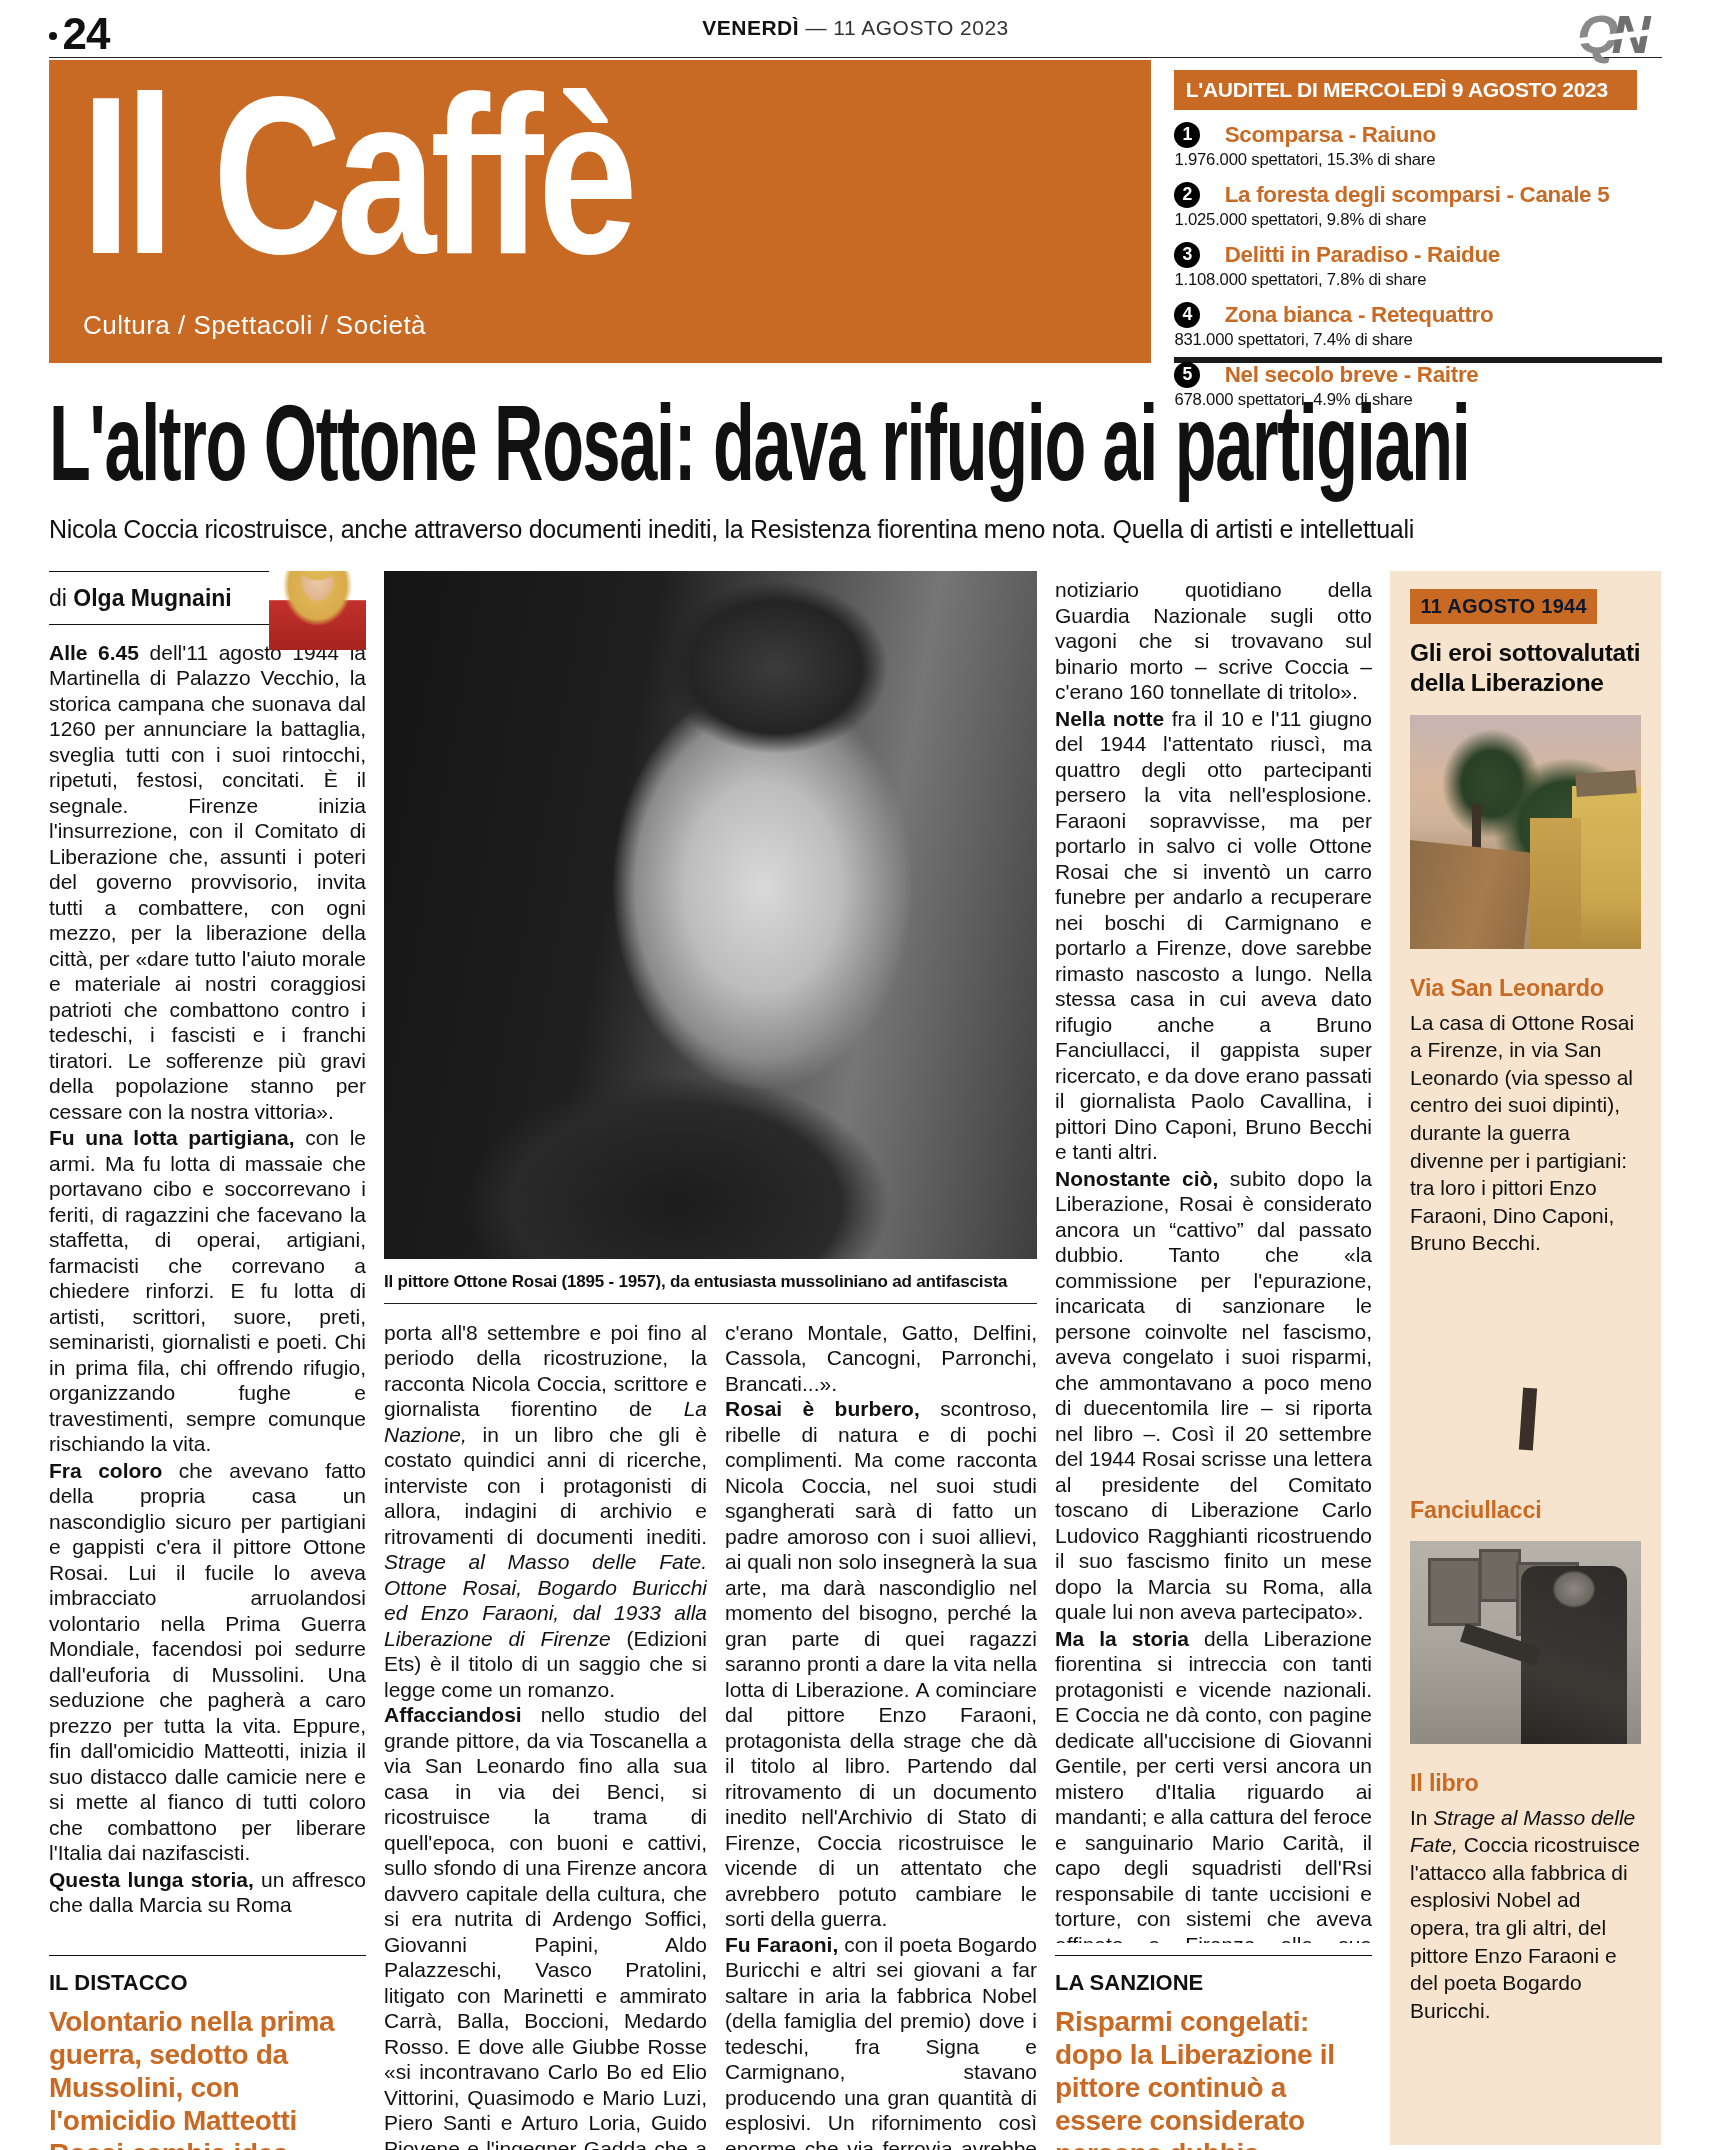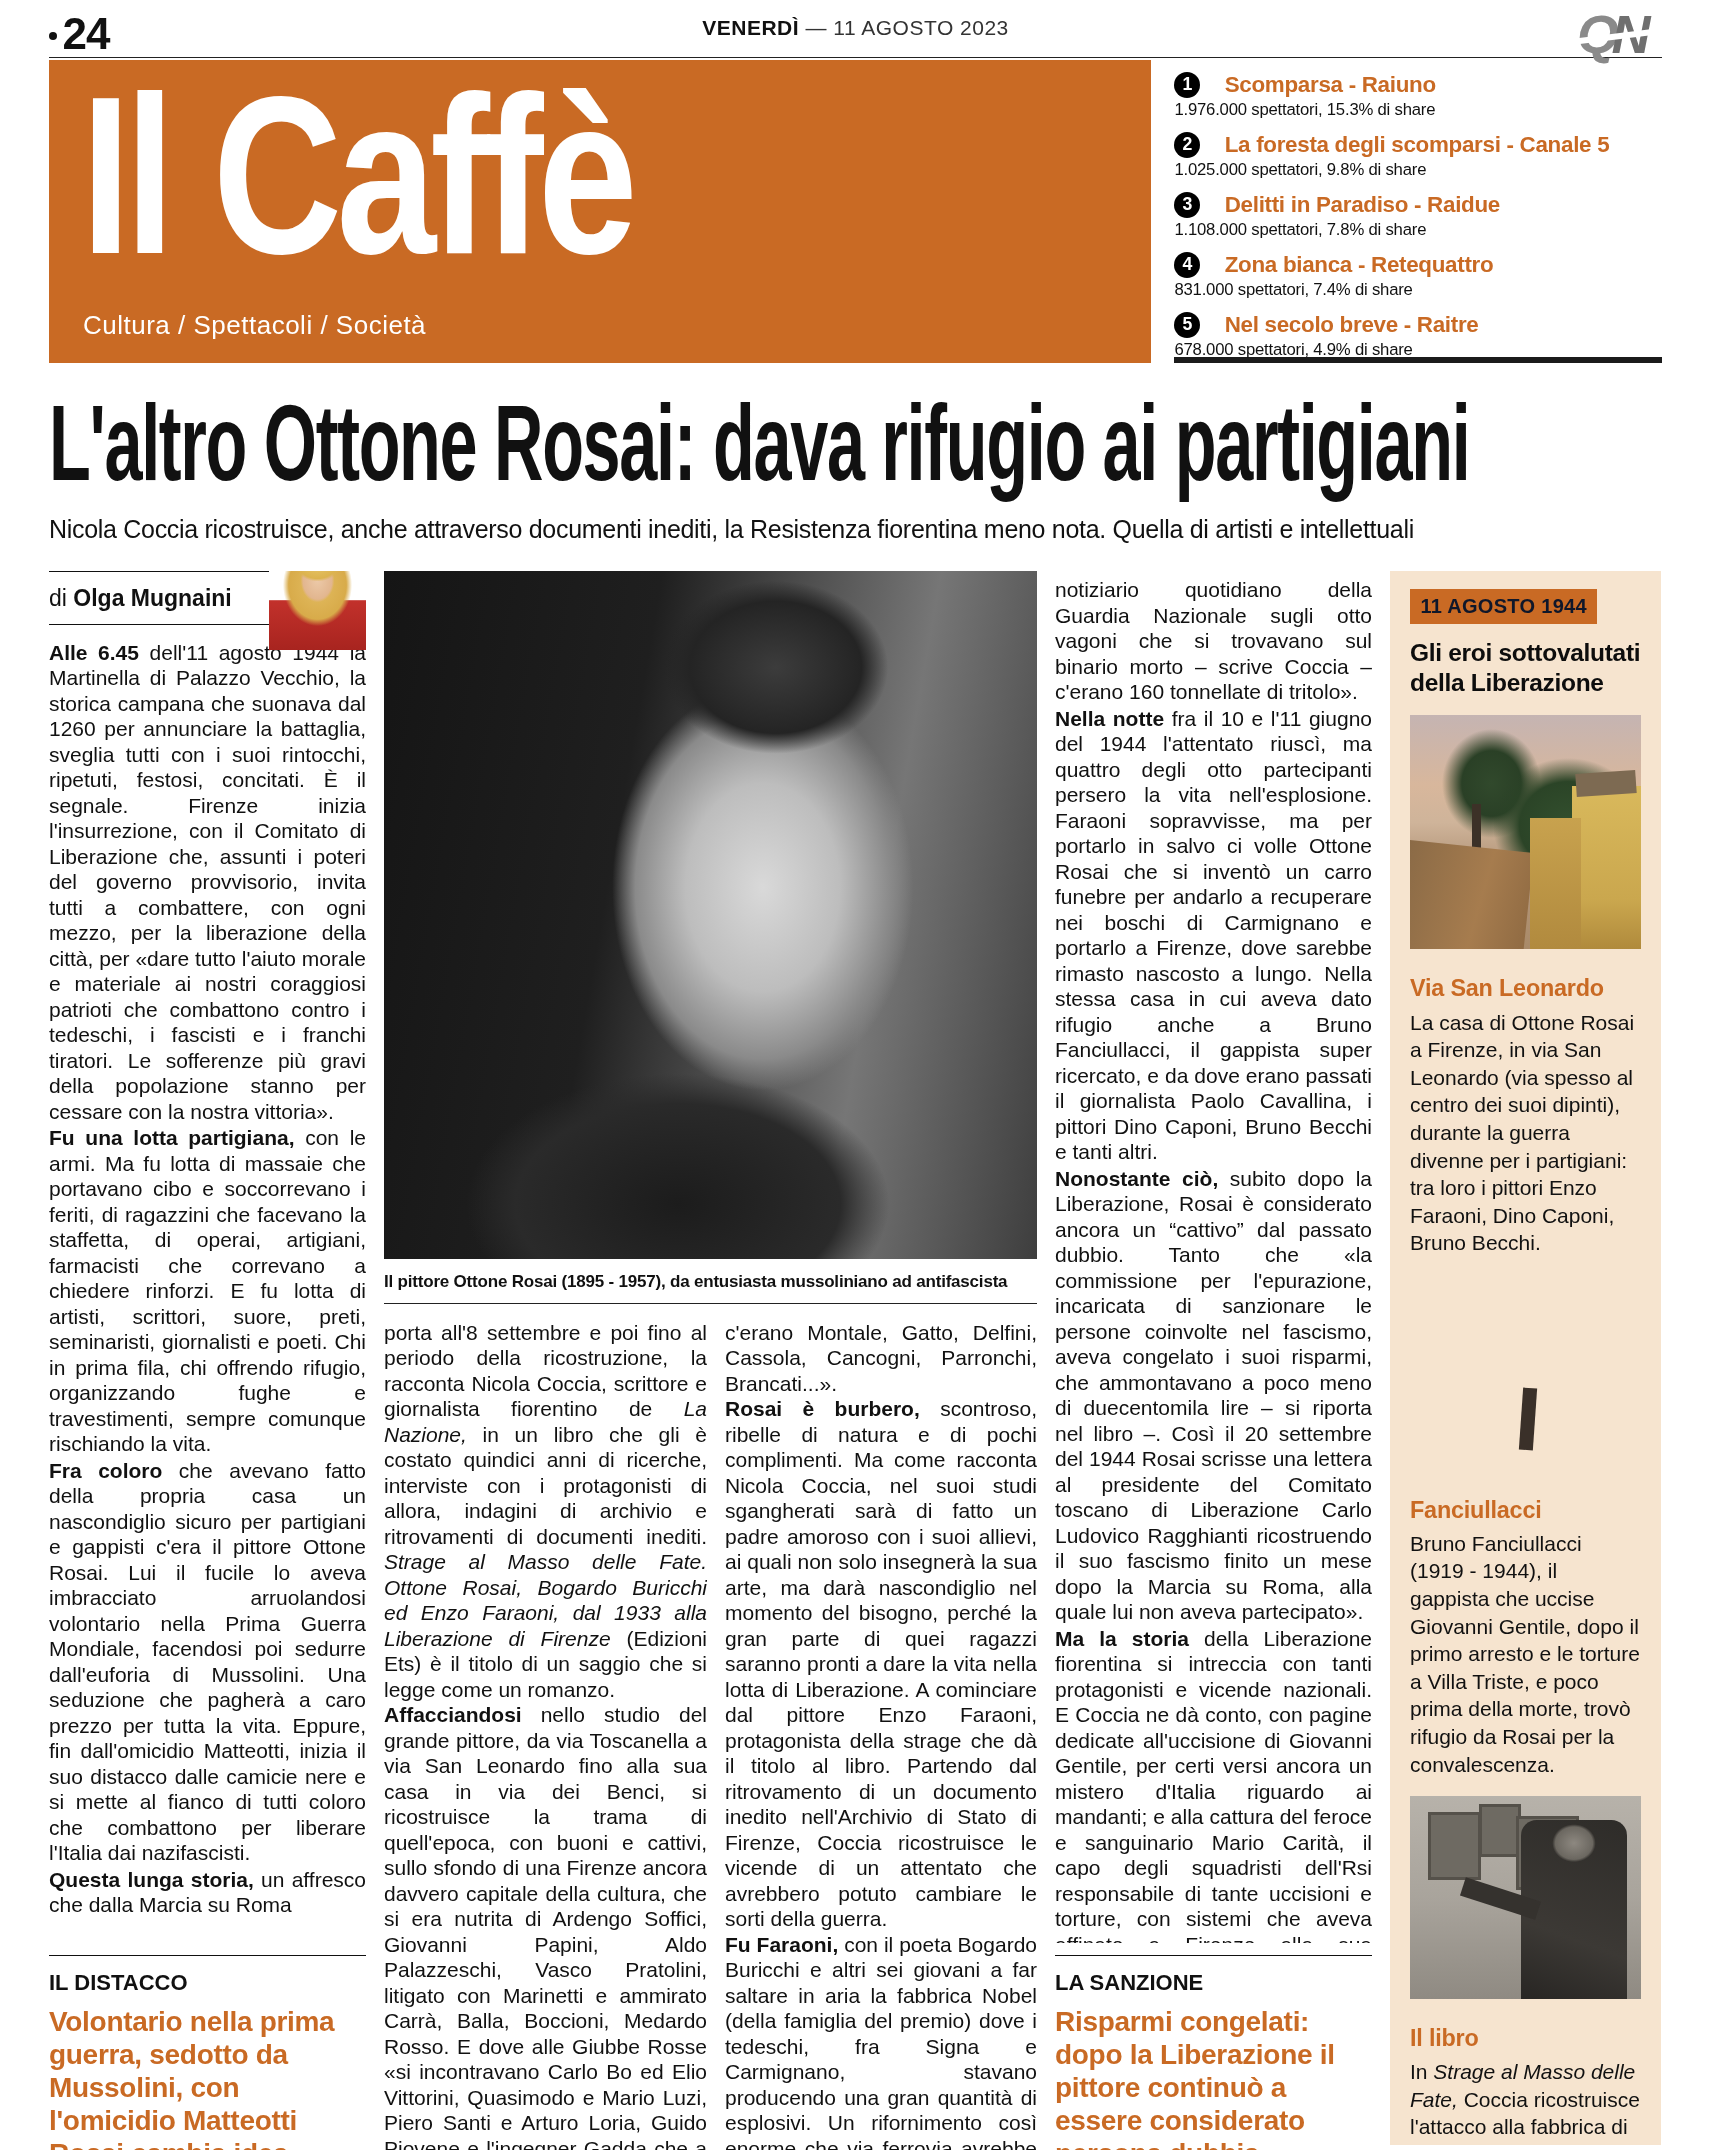--- a/index.html
+++ b/index.html
@@ -118,20 +118,21 @@
     </div>
     <div class="qn"><span class="q">Q</span><span class="n">N</span></div>
   </div>
 
   <div class="mastrow">
     <div class="orangebox">
       <div class="caffe">Il Caffè</div>
       <div class="mast-sub">Cultura / Spettacoli / Società</div>
     </div>
     <div class="auditel">
+      <div class="aud-title">L'AUDITEL DI MERCOLEDÌ 9 AGOSTO 2023</div>
 
       <div class="aud-item">
         <div class="aud-head">
           <div class="rank">1</div>
           <div class="show">Scomparsa - Raiuno</div>
         </div>
         <div class="stats">1.976.000 spettatori, 15.3% di share</div>
       </div>
       <div class="aud-item">
         <div class="aud-head">
@@ -232,21 +233,20 @@
         <div class="house2"></div>
         <div class="roof"></div>
       </div>
       <div class="sb-heading">Via San Leonardo</div>
       <div class="sb-body"><span>La casa di Ottone Rosai a Firenze, in via San Leonardo (via spesso al centro dei suoi dipinti), durante la guerra divenne per i partigiani: tra loro i pittori Enzo Faraoni, Dino Caponi, Bruno Becchi.</span></div>
 
       <div class="sb-photo ph-portrait">
         <div class="tie"></div>
       </div>
       <div class="sb-heading">Fanciullacci</div>
-      <div class="sb-body"><span>Bruno Fanciullacci (1919 - 1944), il gappista che uccise Giovanni Gentile, dopo il primo arresto e le torture a Villa Triste, e poco prima della morte, trovò rifugio da Rosai per la convalescenza.</span></div>
 
       <div class="sb-photo ph-studio">
         <div class="frame f1"></div>
         <div class="frame f2"></div>
         <div class="frame f3"></div>
         <div class="figure"></div>
         <div class="arm"></div>
       </div>
       <div class="sb-heading">Il libro</div>
       <div class="sb-body"><span>In </span><span class="i">Strage al Masso delle Fate,</span><span> Coccia ricostruisce l'attacco alla fabbrica di esplosivi Nobel ad opera, tra gli altri, del pittore Enzo Faraoni e del poeta Bogardo Buricchi.</span></div>

